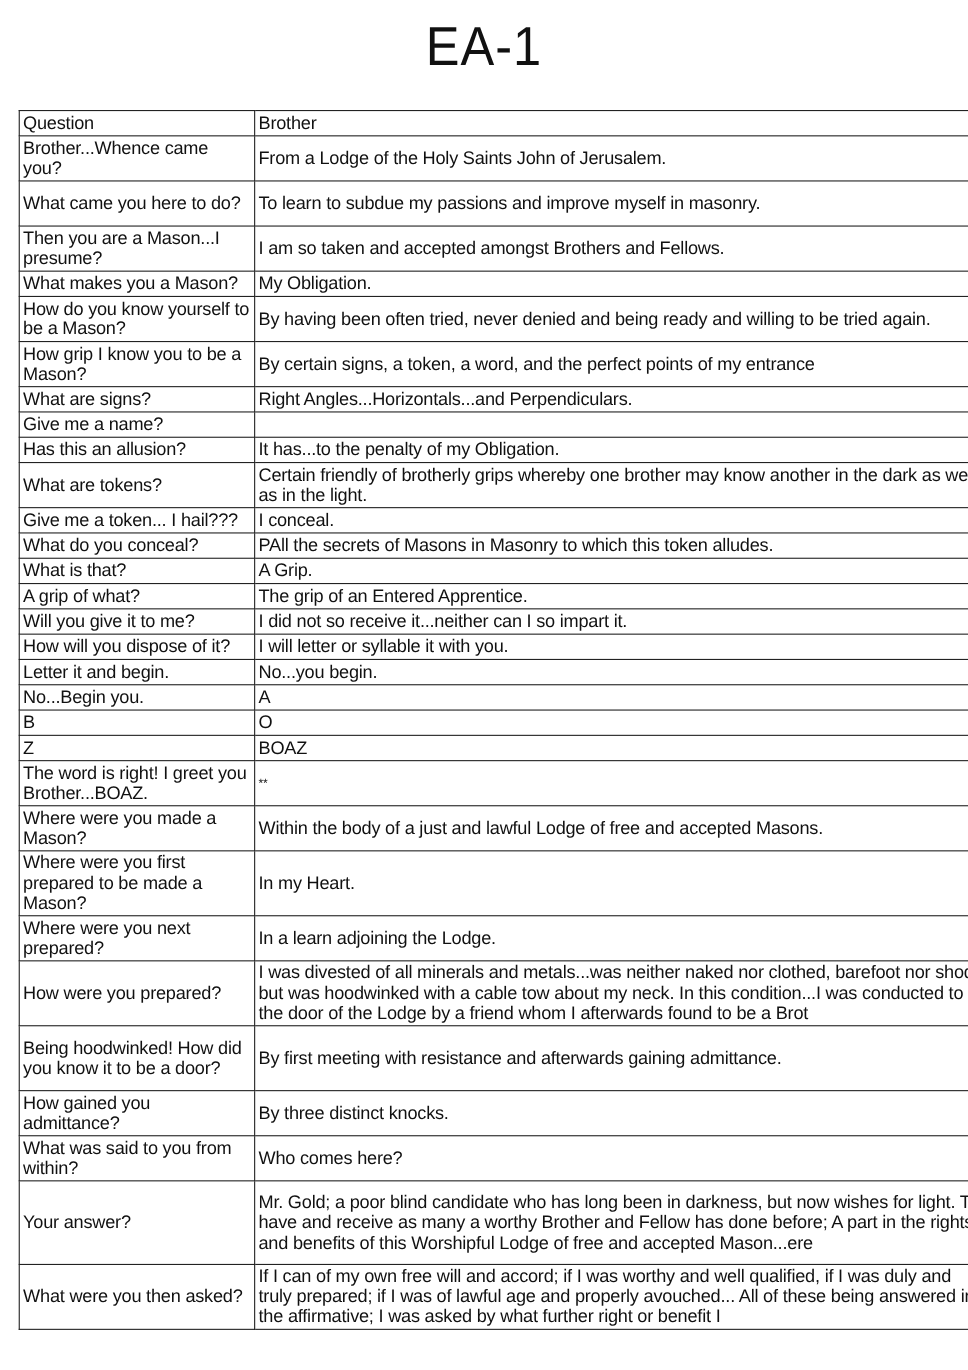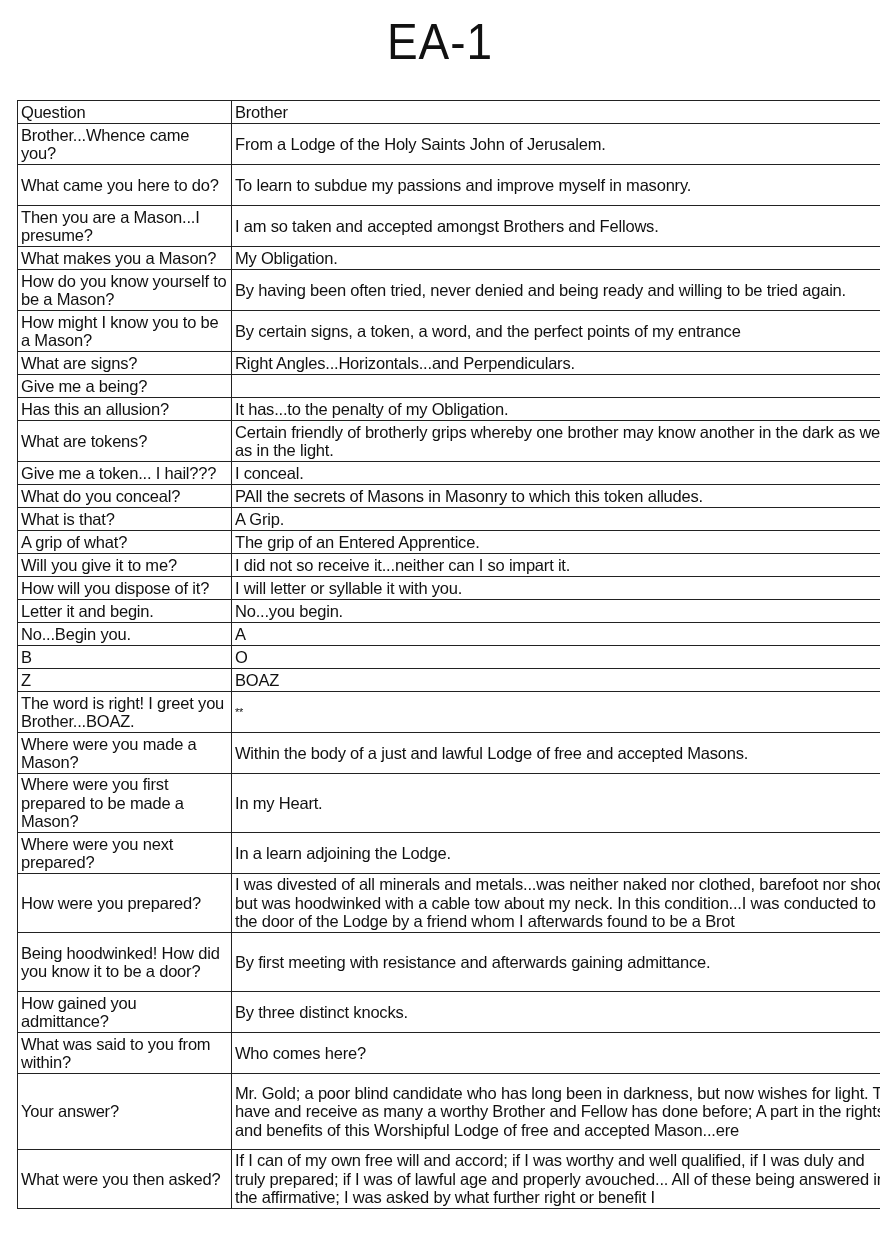--- a/index.html
+++ b/index.html
@@ -96,29 +96,29 @@
     </tr>
     <tr>
       <td>What makes you a Mason?</td>
       <td>My Obligation.</td>
     </tr>
     <tr class="h2">
       <td>How do you know yourself to be a Mason?</td>
       <td>By having been often tried, never denied and being ready and willing to be tried again.</td>
     </tr>
     <tr class="h2">
-      <td>How might I know you to be a Mason?</td>
+      <td>How grip I know you to be a Mason?</td>
       <td>By certain signs, a token, a word, and the perfect points of my entrance</td>
     </tr>
     <tr>
       <td>What are signs?</td>
       <td>Right Angles...Horizontals...and Perpendiculars.</td>
     </tr>
     <tr>
-      <td>Give me a being?</td>
+      <td>Give me a name?</td>
       <td></td>
     </tr>
     <tr>
       <td>Has this an allusion?</td>
       <td>It has...to the penalty of my Obligation.</td>
     </tr>
     <tr class="h2">
       <td>What are tokens?</td>
       <td>Certain friendly of brotherly grips whereby one brother may know another in the dark as well as in the light.</td>
     </tr>

